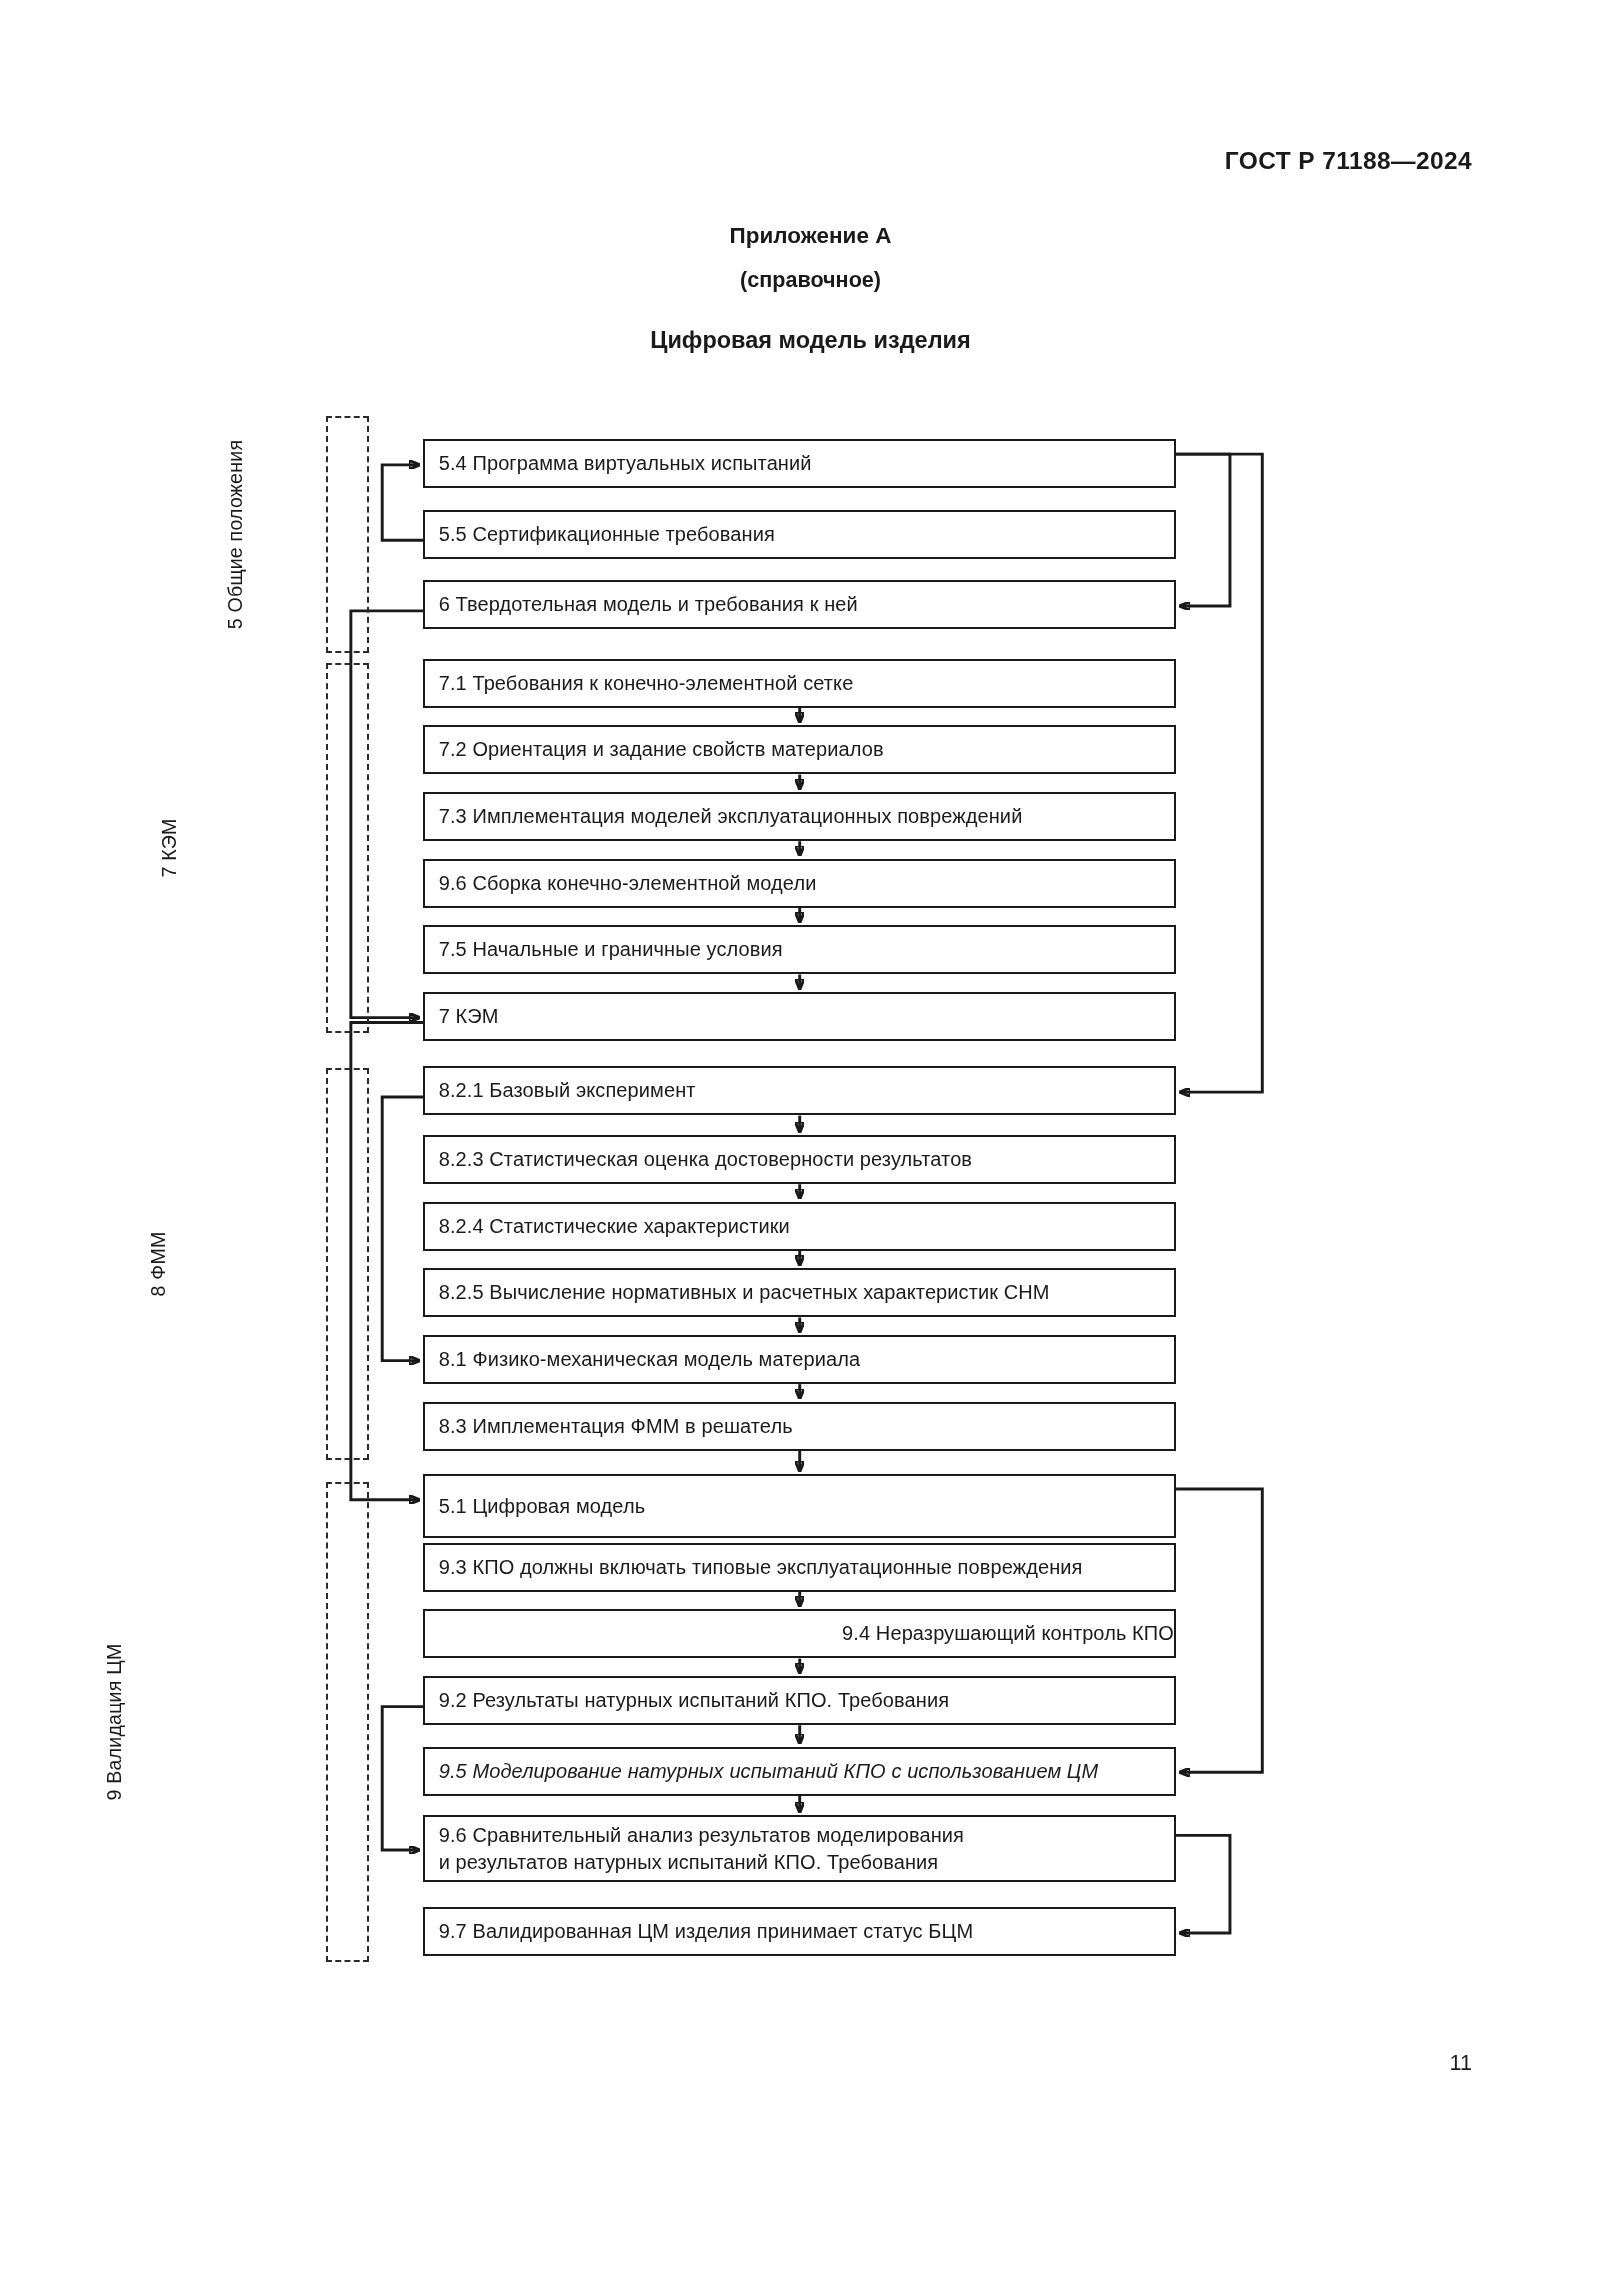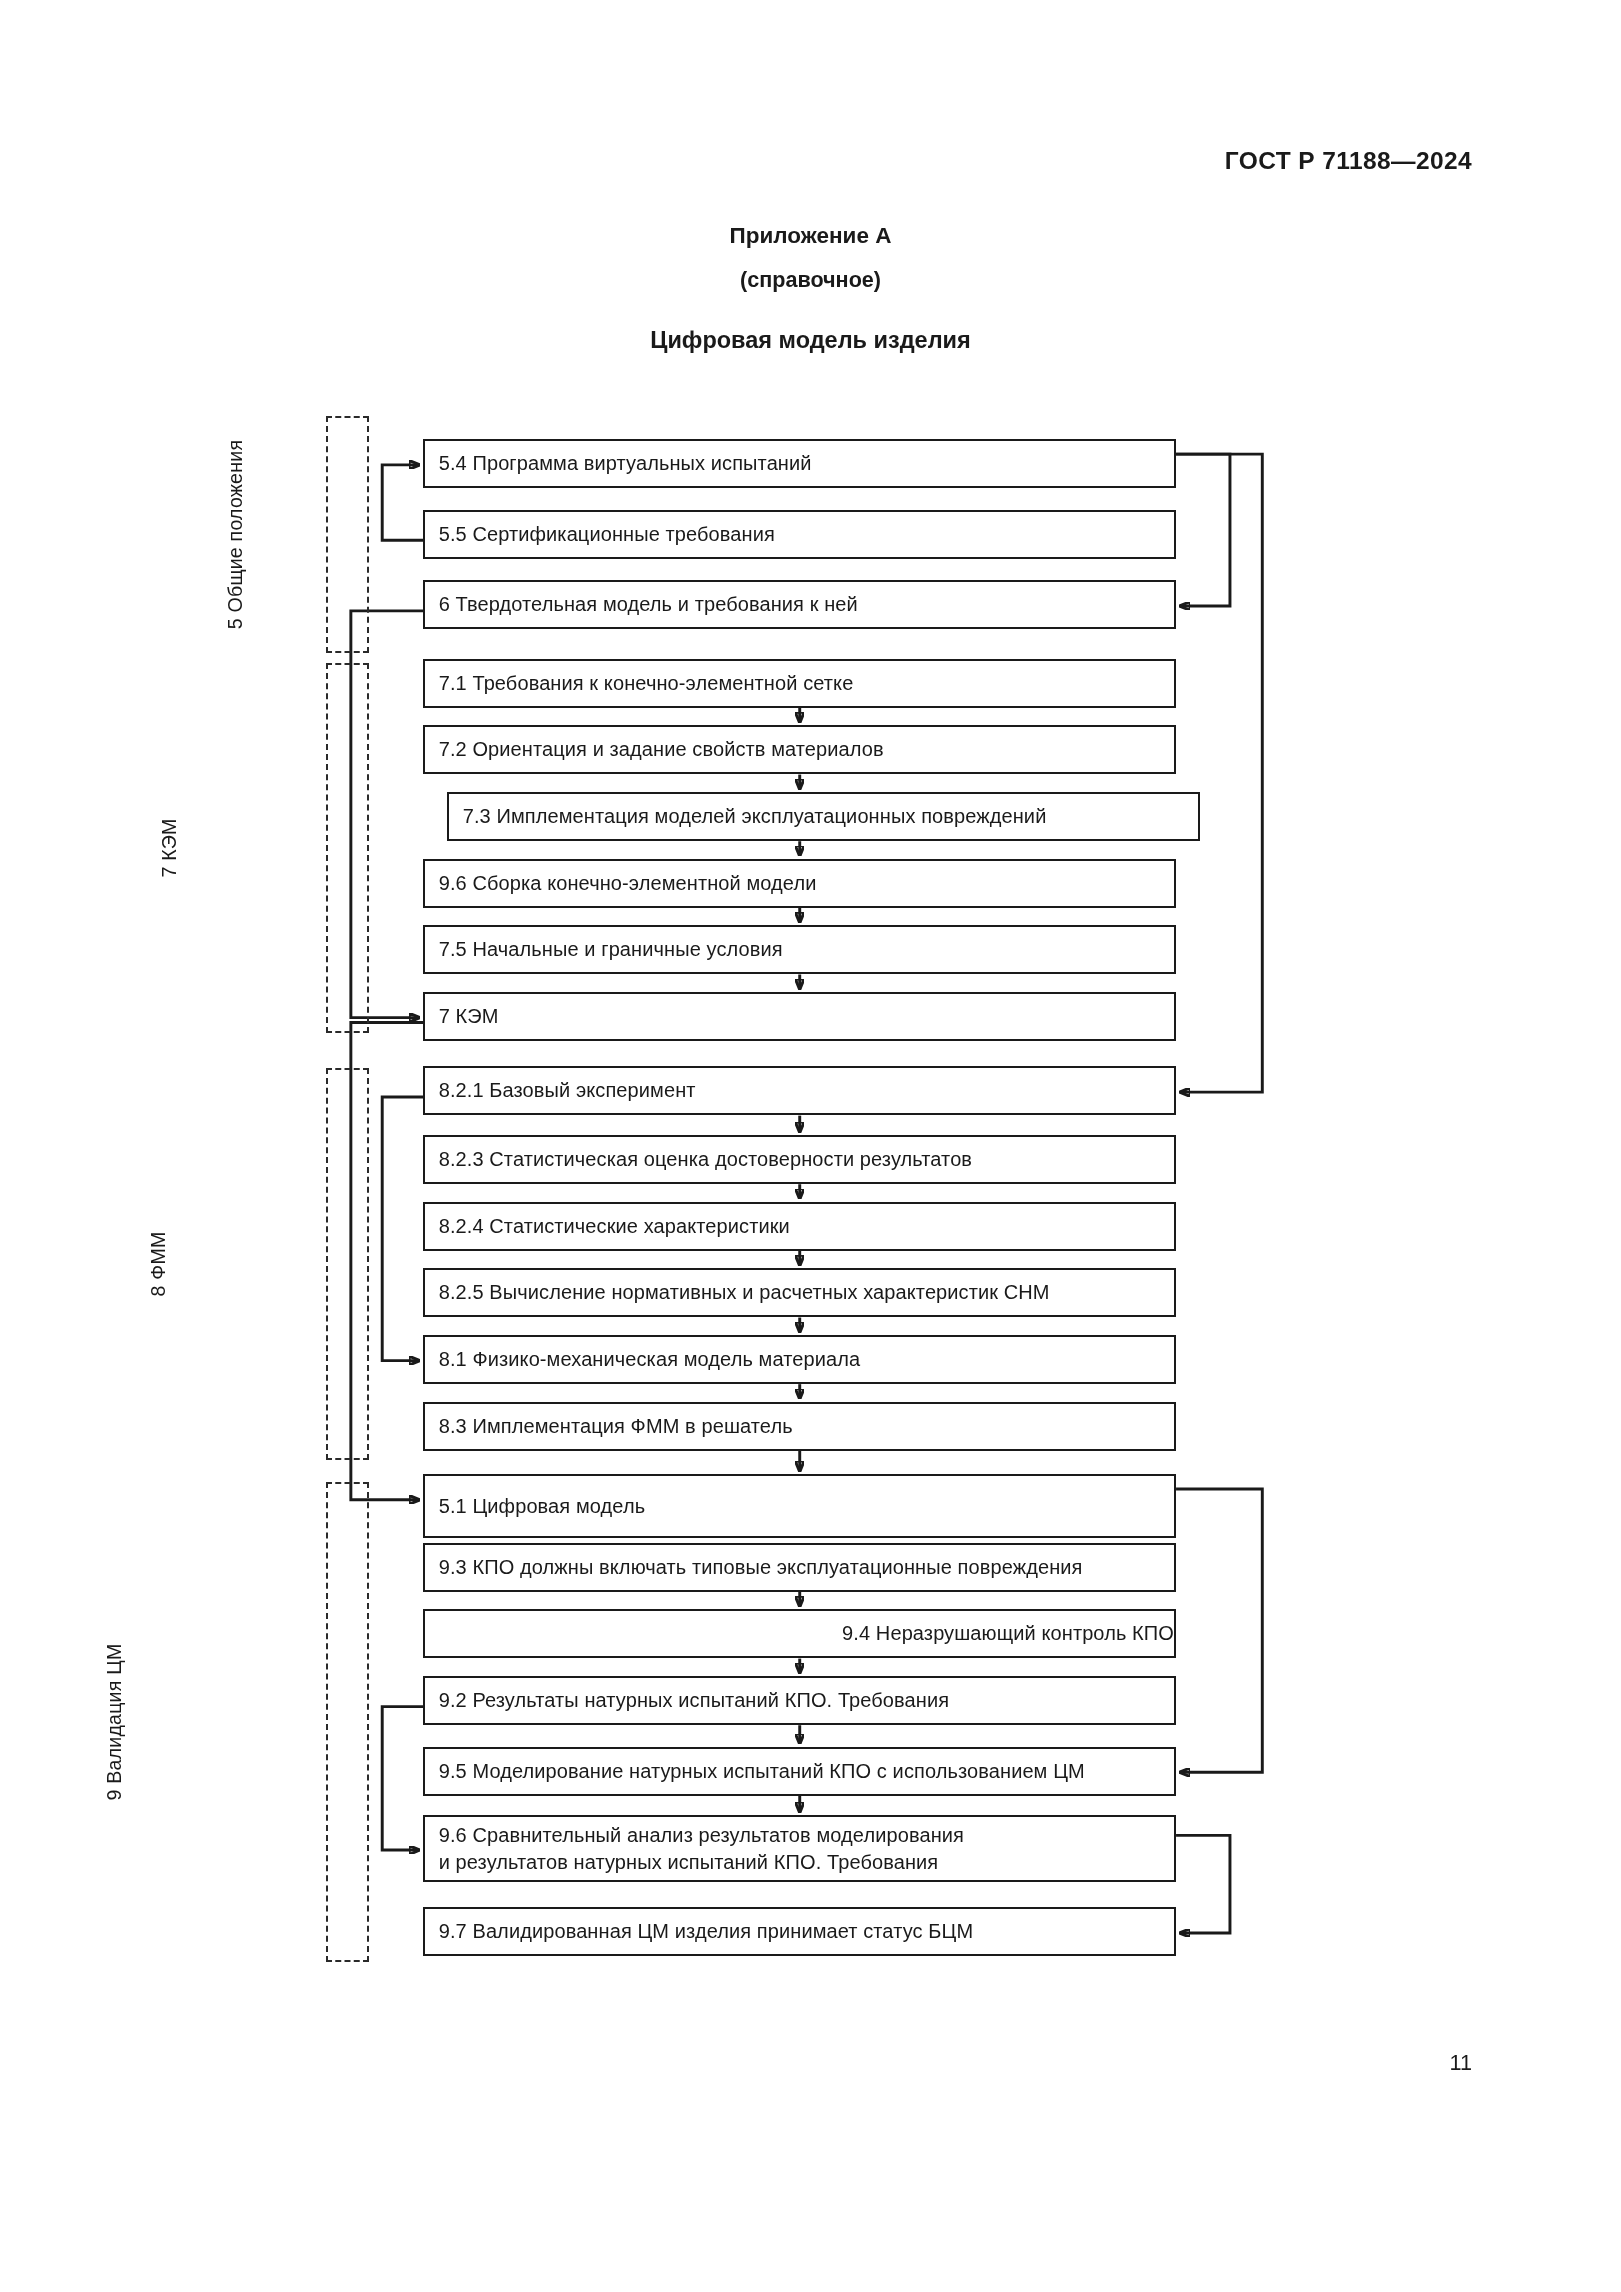--- a/index.html
+++ b/index.html
@@ -160,35 +160,35 @@
         <div class="group-label" style="left: 354px; top: 1068px; height: 392px; line-height: 392px; transform: rotate(-90deg); transform-origin: 0px 392px; width: 392px; text-align: center;">8 ФММ</div>
         <div class="group-bracket" style="left: 326px; top: 1482px; width: 43px; height: 480px;"></div>
         <div class="group-label" style="left: 354px; top: 1482px; height: 480px; line-height: 480px; transform: rotate(-90deg); transform-origin: 0px 480px; width: 480px; text-align: center;">9 Валидация ЦМ</div>
       </div>
     <div id="nodes">
         <div class="node" style="left: 423px; top: 439px; width: 753px; height: 49px;"><span>5.4 Программа виртуальных испытаний</span></div>
         <div class="node" style="left: 423px; top: 510px; width: 753px; height: 49px;"><span>5.5 Сертификационные требования</span></div>
         <div class="node" style="left: 423px; top: 580px; width: 753px; height: 49px;"><span>6 Твердотельная модель и требования к ней</span></div>
         <div class="node" style="left: 423px; top: 659px; width: 753px; height: 49px;"><span>7.1 Требования к конечно-элементной сетке</span></div>
         <div class="node" style="left: 423px; top: 725px; width: 753px; height: 49px;"><span>7.2 Ориентация и задание свойств материалов</span></div>
-        <div class="node" style="left: 423px; top: 792px; width: 753px; height: 49px; margin-left: 24px;"><span>7.3 Имплементация моделей эксплуатационных повреждений</span></div>
+        <div class="node" style="left: 423px; top: 792px; width: 753px; height: 49px;"><span>7.3 Имплементация моделей эксплуатационных повреждений</span></div>
         <div class="node" style="left: 423px; top: 859px; width: 753px; height: 49px;"><span>9.6 Сборка конечно-элементной модели</span></div>
         <div class="node" style="left: 423px; top: 925px; width: 753px; height: 49px;"><span>7.5 Начальные и граничные условия</span></div>
         <div class="node" style="left: 423px; top: 992px; width: 753px; height: 49px;"><span>7 КЭМ</span></div>
         <div class="node" style="left: 423px; top: 1066px; width: 753px; height: 49px;"><span>8.2.1 Базовый эксперимент</span></div>
         <div class="node" style="left: 423px; top: 1135px; width: 753px; height: 49px;"><span>8.2.3 Статистическая оценка достоверности результатов</span></div>
         <div class="node" style="left: 423px; top: 1202px; width: 753px; height: 49px;"><span>8.2.4 Статистические характеристики</span></div>
         <div class="node" style="left: 423px; top: 1268px; width: 753px; height: 49px;"><span>8.2.5 Вычисление нормативных и расчетных характеристик СНМ</span></div>
         <div class="node" style="left: 423px; top: 1335px; width: 753px; height: 49px;"><span>8.1 Физико-механическая модель материала</span></div>
         <div class="node" style="left: 423px; top: 1402px; width: 753px; height: 49px;"><span>8.3 Имплементация ФММ в решатель</span></div>
         <div class="node" style="left: 423px; top: 1474px; width: 753px; height: 64px;"><span>5.1 Цифровая модель</span></div>
         <div class="node" style="left: 423px; top: 1543px; width: 753px; height: 49px;"><span>9.3 КПО должны включать типовые эксплуатационные повреждения</span></div>
         <div class="node" style="left: 423px; top: 1609px; width: 753px; height: 49px; justify-content: flex-end;"><span>9.4 Неразрушающий контроль КПО</span></div>
         <div class="node" style="left: 423px; top: 1676px; width: 753px; height: 49px;"><span>9.2 Результаты натурных испытаний КПО. Требования</span></div>
-        <div class="node" style="left: 423px; top: 1747px; width: 753px; height: 49px;"><span>9.5 Моделирование натурных испытаний КПО с использованием ЦМ</span></div>
+        <div class="node" style="left: 423px; top: 1747px; width: 753px; height: 49px; font-style: italic;"><span>9.5 Моделирование натурных испытаний КПО с использованием ЦМ</span></div>
         <div class="node" style="left: 423px; top: 1815px; width: 753px; height: 67px;"><span>9.6 Сравнительный анализ результатов моделирования
  и результатов натурных испытаний КПО. Требования</span></div>
         <div class="node" style="left: 423px; top: 1907px; width: 753px; height: 49px;"><span>9.7 Валидированная ЦМ изделия принимает статус БЦМ</span></div>
       </div>
   </div>
 
 
   <div class="folio">11</div>
 
 </div>

